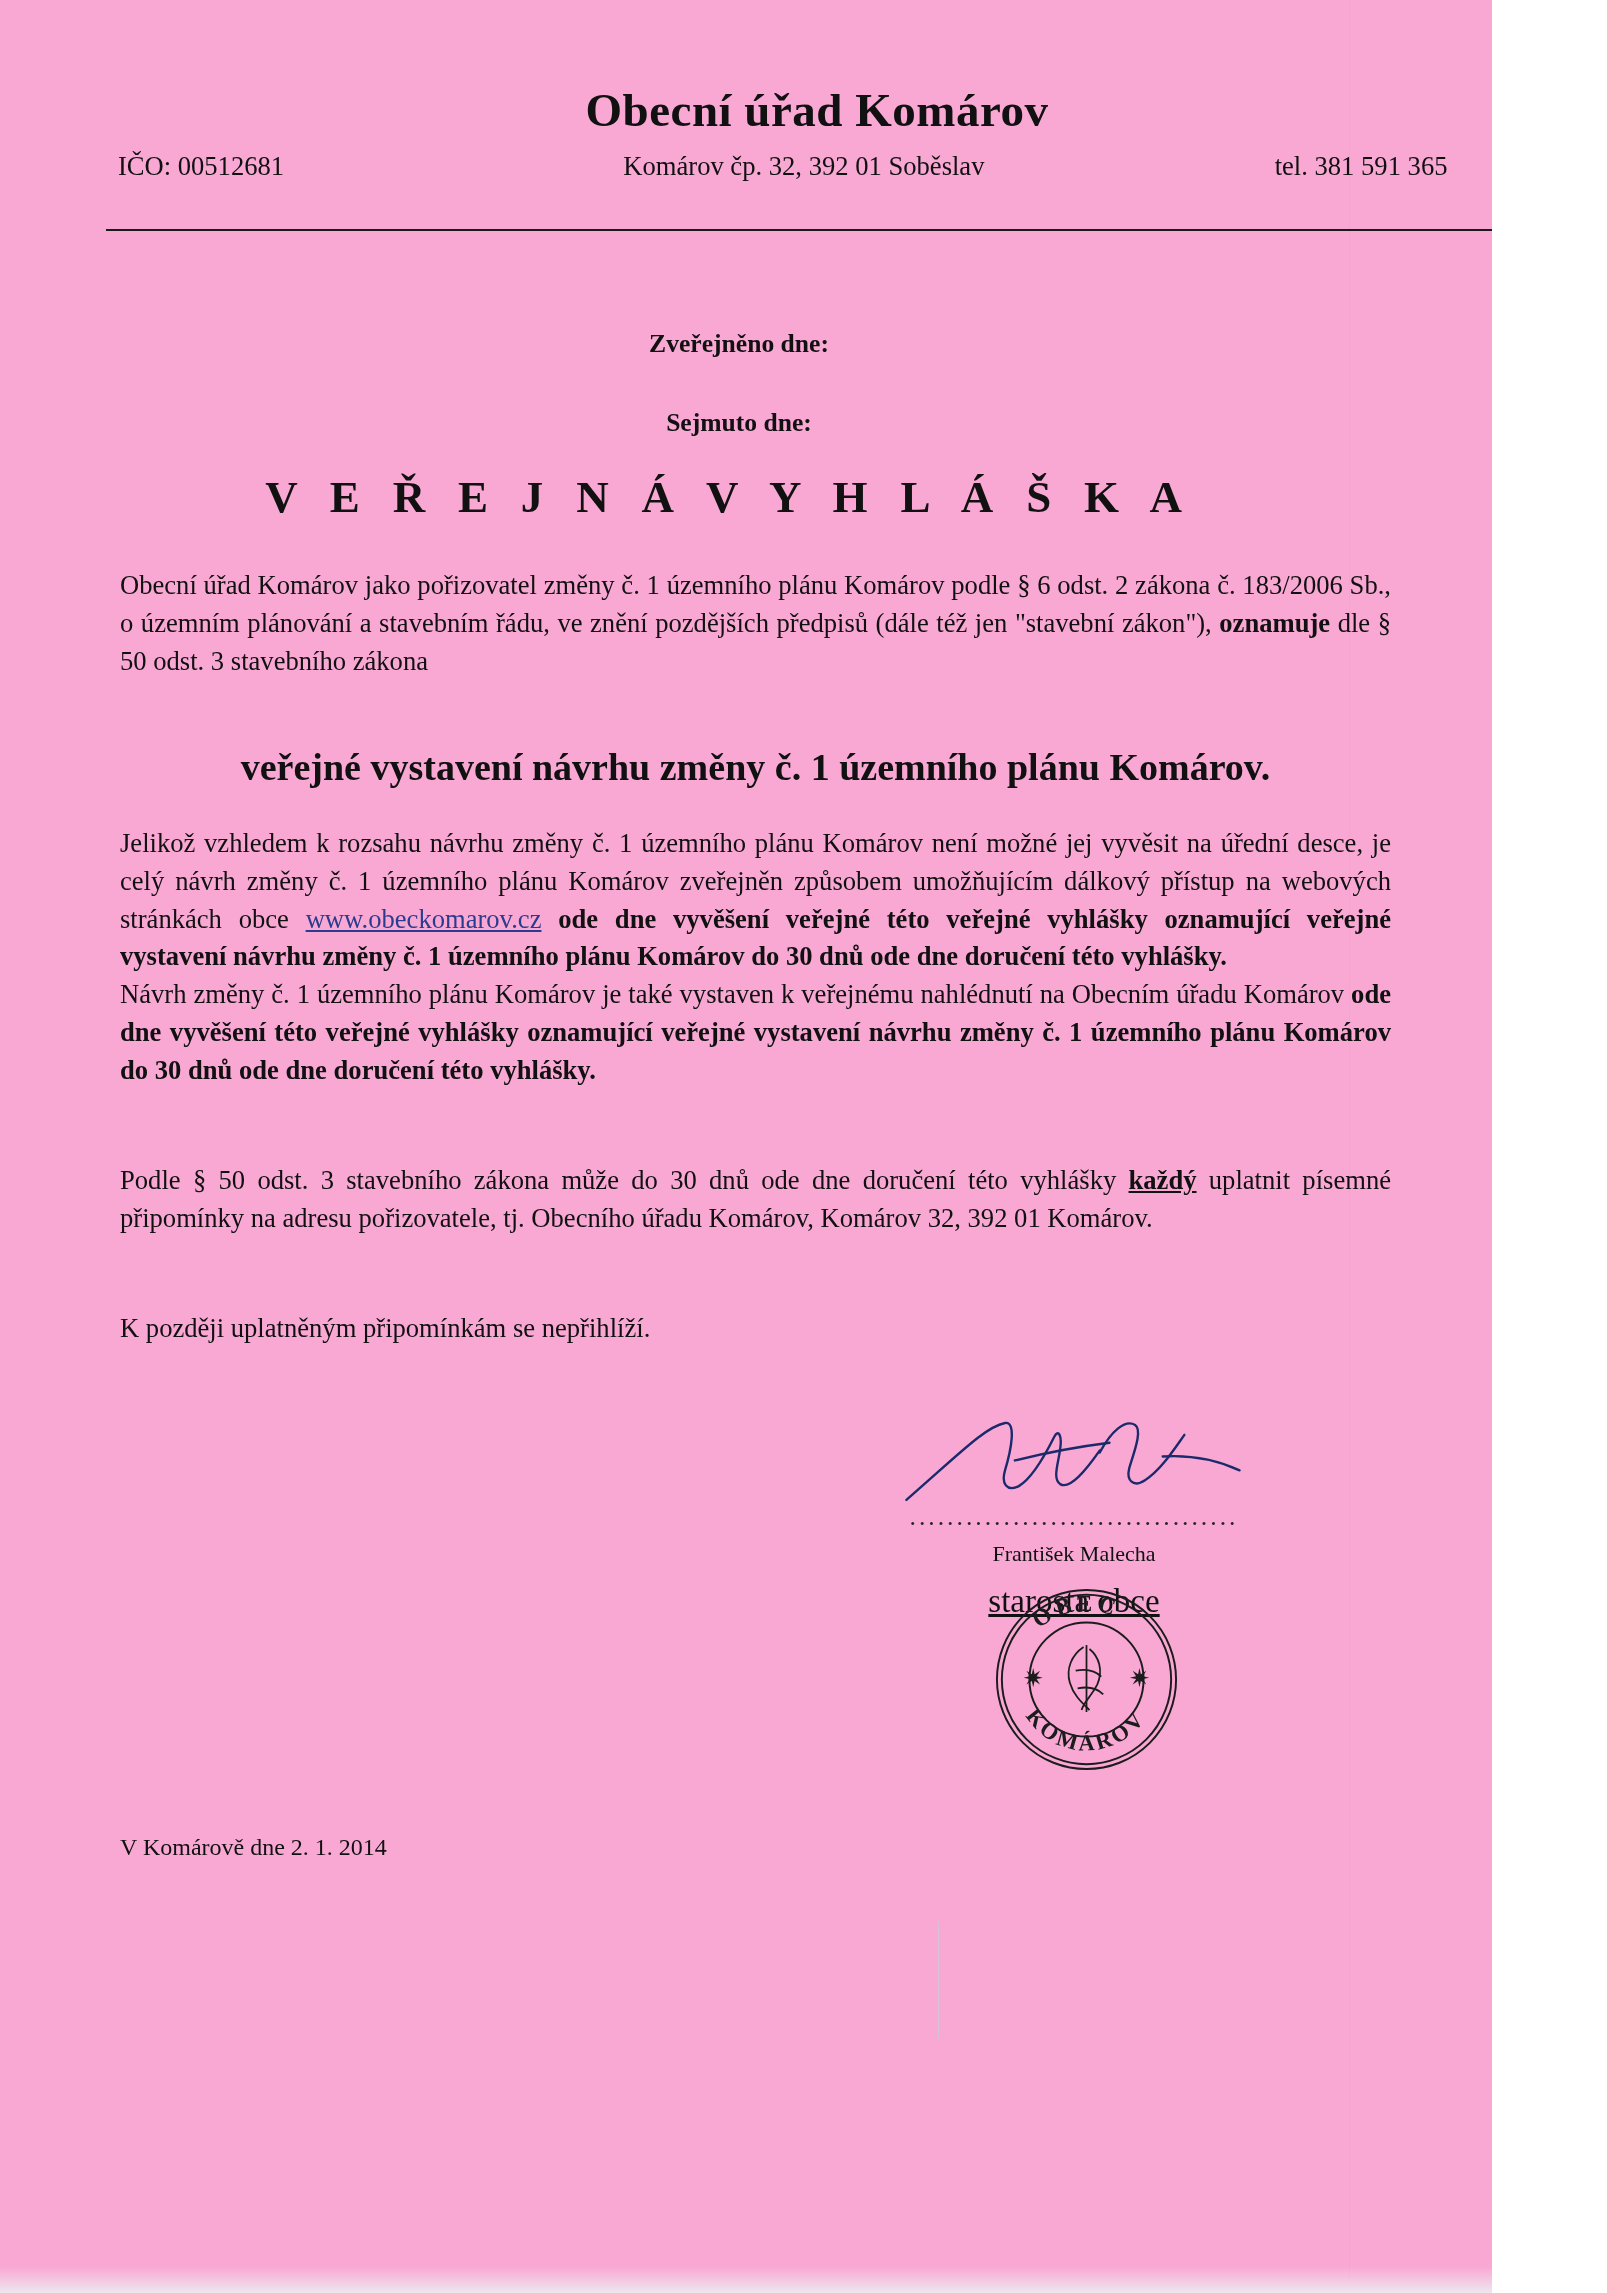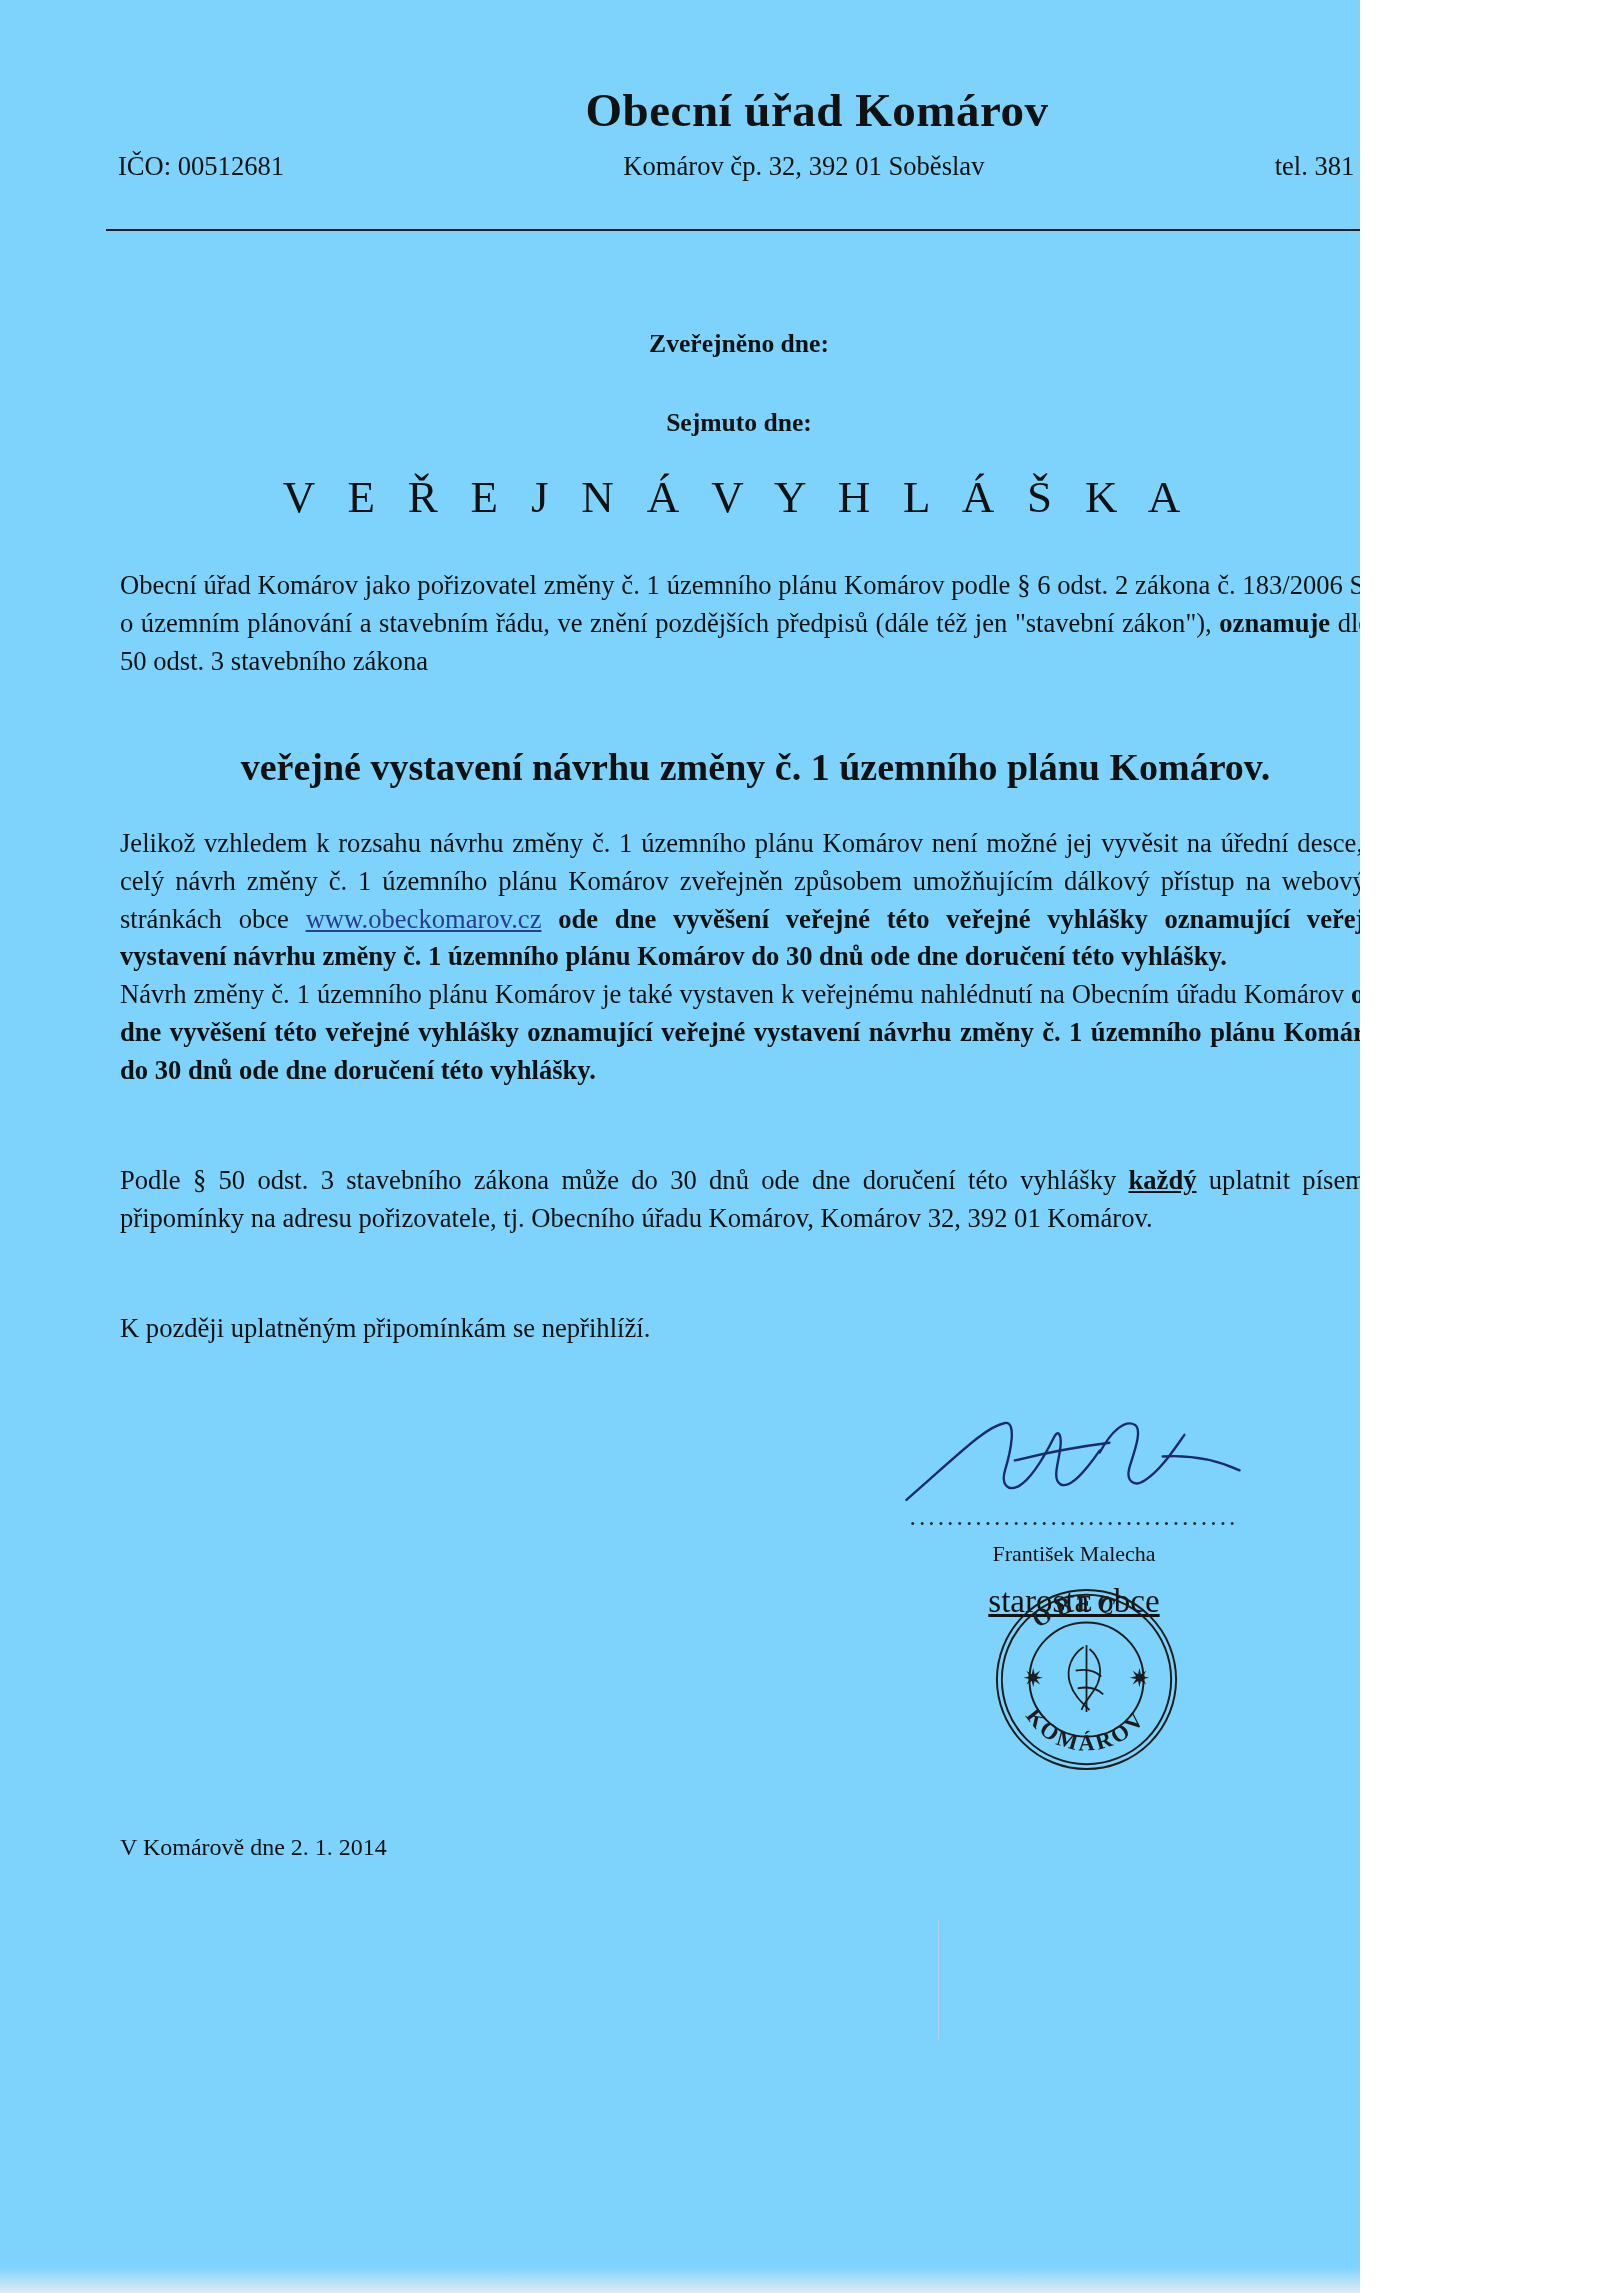--- a/index.html
+++ b/index.html
@@ -2,23 +2,23 @@
 <html lang="cs"><head>
 <meta charset="utf-8">
 <style>
   html, body {
     margin: 0;
     padding: 0;
     background: #ffffff;
   }
   .page {
     position: relative;
-    width: 1360px;
+    width: 1492px;
     height: 2293px;
-    background: #7dd3fc;
+    background: #f9a8d4;
     font-family: "Liberation Serif", serif;
     color: #111111;
     overflow: hidden;
   }
   
   .scan-line-v {
     position: absolute;
     top: 0;
     left: 1349px;
     width: 1px;
@@ -81,25 +81,25 @@
     text-align: center;
     font-weight: bold;
     font-size: 25.6px;
   }
   #published-line { position: absolute; top: 329px; left: 0; width: 1478px; }
   #removed-line   { position: absolute; top: 408px; left: 0; width: 1478px; }
 
   .vyhlaska {
     position: absolute;
     top: 471px;
-    left: 8px;
+    left: 0;
     width: 1458px;
     text-align: center;
     font-size: 45px;
-    font-weight: normal;
+    font-weight: bold;
     letter-spacing: 10.8px;
   }
 
   .body-block {
     position: absolute;
     left: 120px;
     width: 1271px;
     font-size: 26.6px;
     line-height: 1.42;
     text-align: justify;

